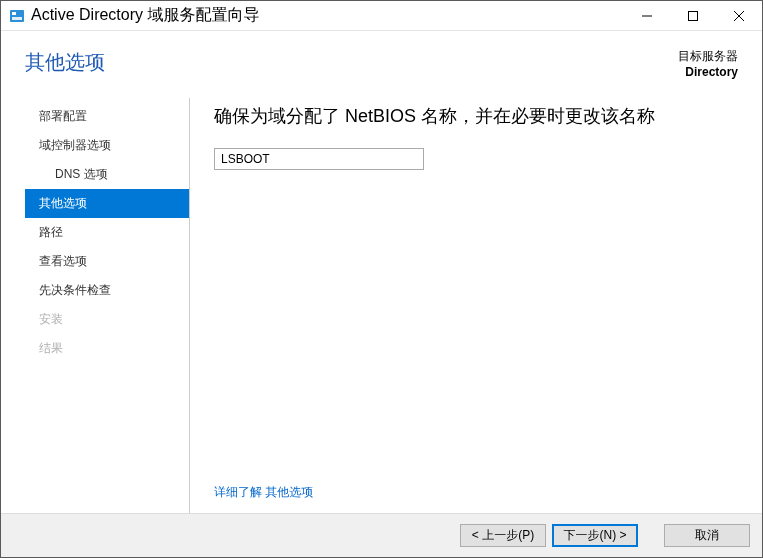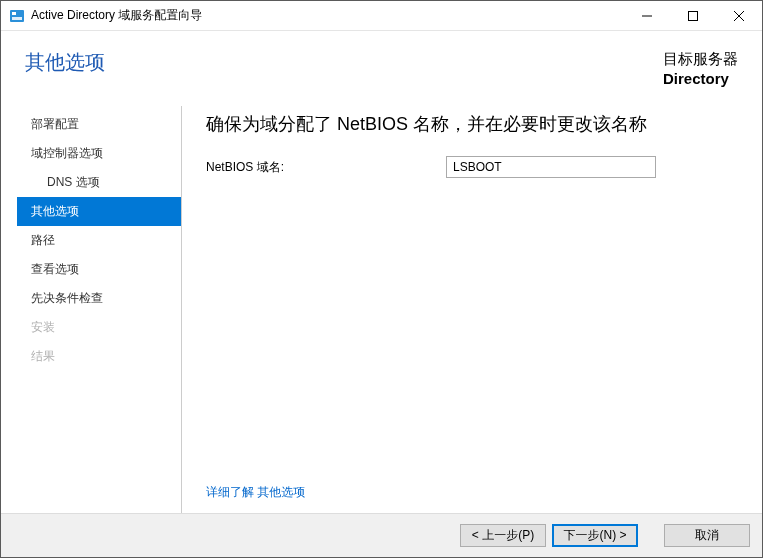--- a/index.html
+++ b/index.html
@@ -30,21 +30,21 @@
       width: 16px;
       height: 16px;
       margin-left: 8px;
       margin-right: 6px;
       display: inline-flex;
       align-items: center;
       justify-content: center;
     }
     .titlebar-title {
       flex: 1;
-      font-size: 12px;
+      font-size: 16px;
       color: #000;
     }
     .win-controls {
       display: flex;
       height: 100%;
     }
     .win-btn {
       width: 46px;
       height: 100%;
       display: flex;
@@ -65,32 +65,32 @@
       display: flex;
       justify-content: space-between;
       align-items: flex-start;
     }
     .page-title {
       font-size: 20px;
       color: #1e5ab3;
       font-weight: 400;
     }
     .target-server {
-      text-align: left;
-      font-size: 15px;
+      text-align: right;
+      font-size: 12px;
       line-height: 1.3;
     }
     .target-server-label { color: #000; }
     .target-server-name { font-weight: bold; color: #000; }
 
     .body-row {
       flex: 1;
       display: flex;
       margin-top: 18px;
-      padding-left: 16px;
+      padding-left: 24px;
       overflow: hidden;
     }
     .sidebar {
       width: 165px;
       border-right: 1px solid #ccc;
       display: flex;
       flex-direction: column;
       padding-top: 4px;
     }
     .side-item {
@@ -228,21 +228,20 @@
         <div class="side-item">查看选项</div>
         <div class="side-item">先决条件检查</div>
         <div class="side-item disabled">安装</div>
         <div class="side-item disabled">结果</div>
       </div>
 
       <div class="main-panel">
         <div class="instruction-text">确保为域分配了 NetBIOS 名称，并在必要时更改该名称</div>
 
         <div class="form-row">
-          <div class="form-label">NetBIOS 域名:</div>
           <input class="form-input" type="text" value="LSBOOT" style="">
         </div>
 
         <div class="spacer"></div>
 
         <div class="more-link">详细了解 其他选项</div>
       </div>
 
     </div>
 

